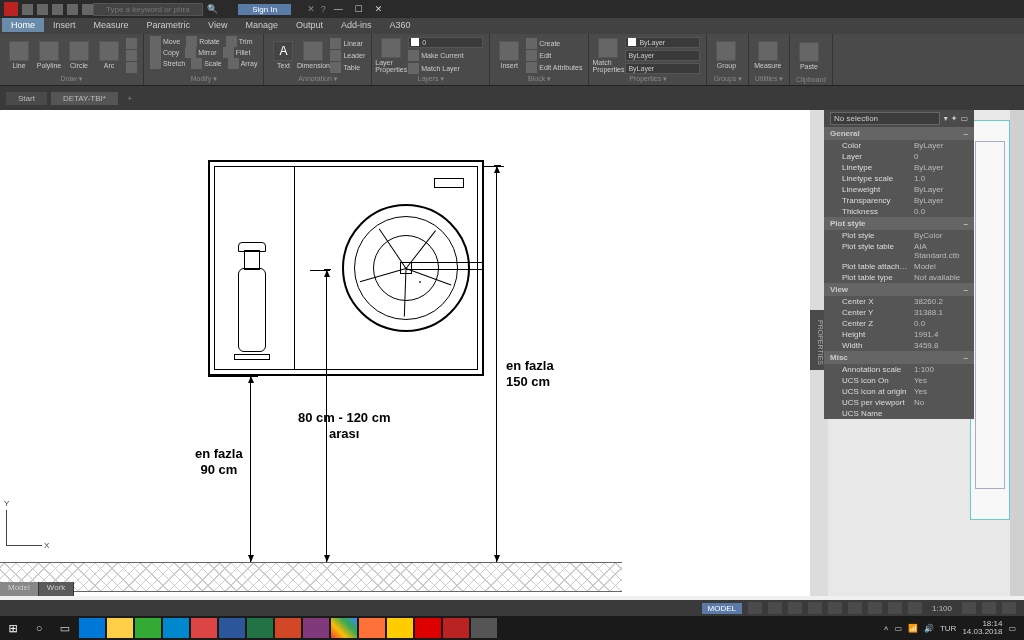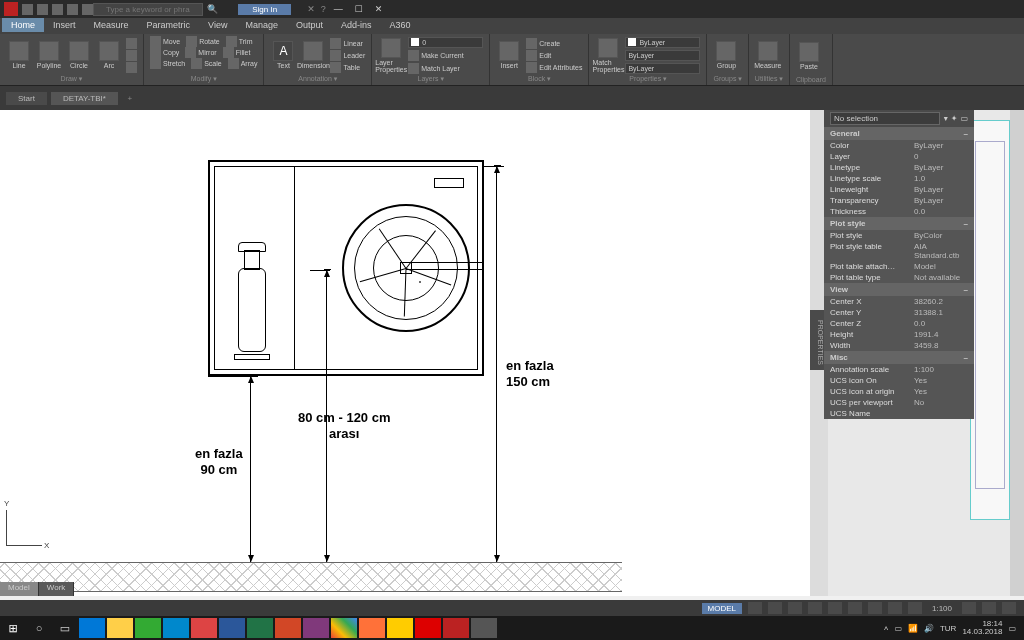--- a/index.html
+++ b/index.html
@@ -82,21 +82,21 @@
 .dim-ext { position:absolute; border-top:1px solid #000; }
 .dim-label { position:absolute; font-size:13px; font-weight:bold; color:#000; line-height:1.25; white-space:pre; }
 .big-num { position:absolute; font-size:18px; font-weight:bold; right:-8px; top:344px; }
 
 
 .props { position:absolute; right:50px; top:0; width:150px; background:#555; color:#ccc; font-size:8px; z-index:5; }
 .props-title { background:#4a4a4a; padding:2px 6px; display:flex; align-items:center; }
 .props-title .combo2 { flex:1; background:#3c3c3c; border:1px solid #666; padding:1px 3px; }
 .props-title .icons { display:flex; gap:3px; margin-left:4px; font-size:8px; }
 .props-section { background:#656565; padding:2px 6px; font-weight:bold; display:flex; justify-content:space-between; }
-.props-row { display:flex; padding:1px 6px; }
+.props-row { display:flex; padding:1px 6px;margin-left:12px; }
 .props-row .k { flex:1; color:#ddd; }
 .props-row .v { width:54px; color:#bbb; }
 .props-tab { position:absolute; left:-14px; top:200px; width:14px; height:60px; background:#4a4a4a; writing-mode:vertical-rl; font-size:7px; text-align:center; padding-top:4px; color:#aaa; }
 
 
 .layouttabs { position:absolute; left:0; bottom:16px; height:14px; display:flex; font-size:8px; color:#ccc; }
 .layouttab { background:#5a5a5a; padding:1px 8px; border-right:1px solid #333; }
 .layouttab.active { background:#888; }
 .statusbar { position:absolute; left:0; right:0; bottom:0; height:16px; background:#3a3a3a; display:flex; align-items:center; font-size:8px; color:#bbb; }
 .status-left { flex:1; }

